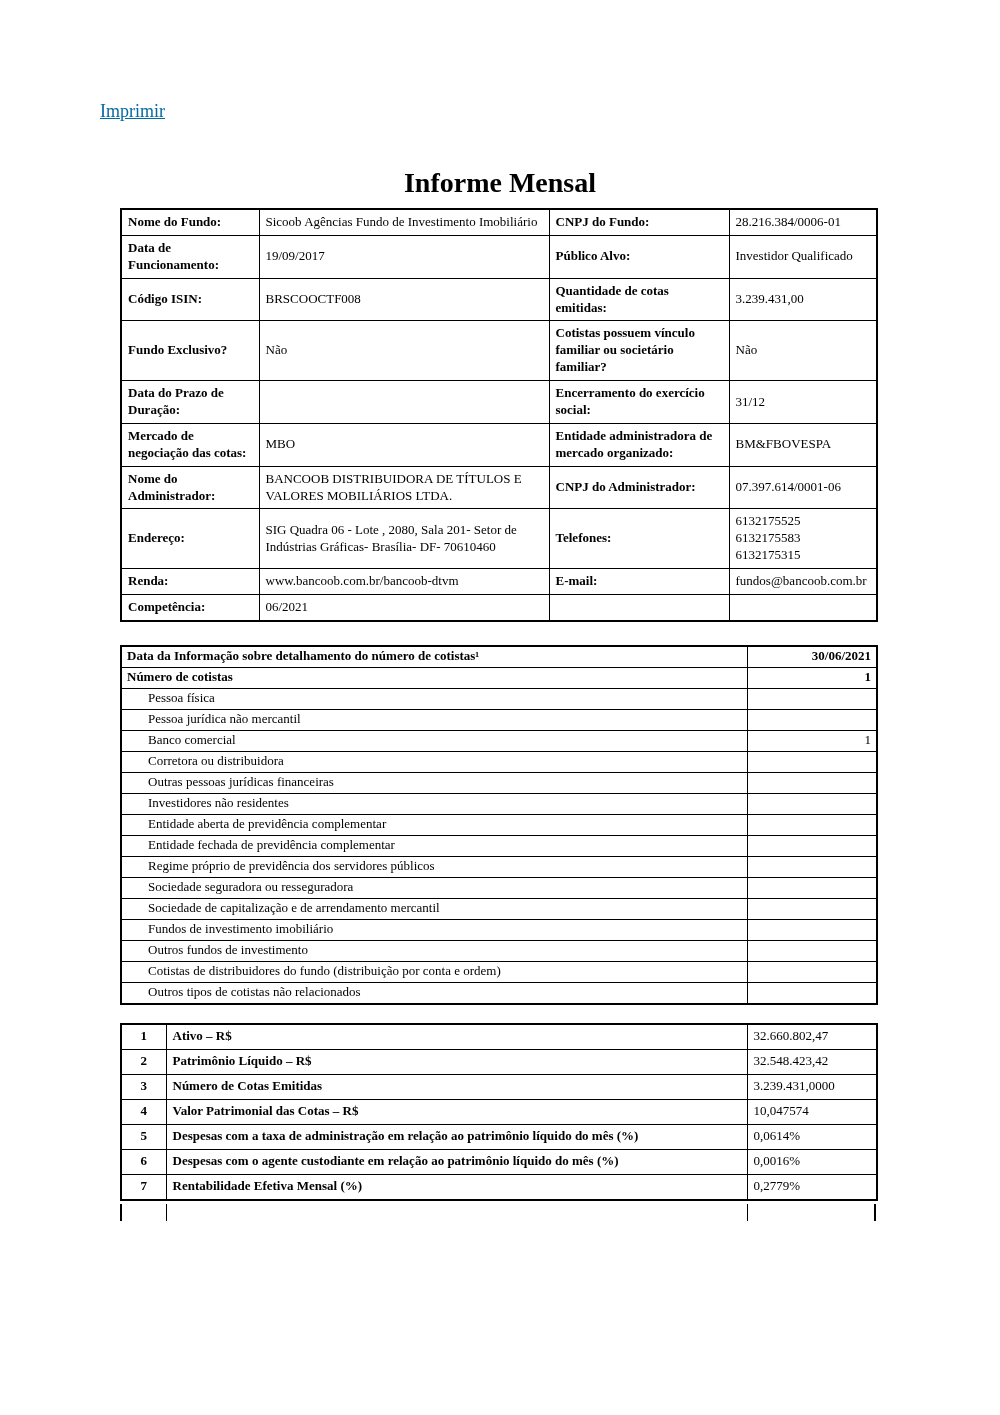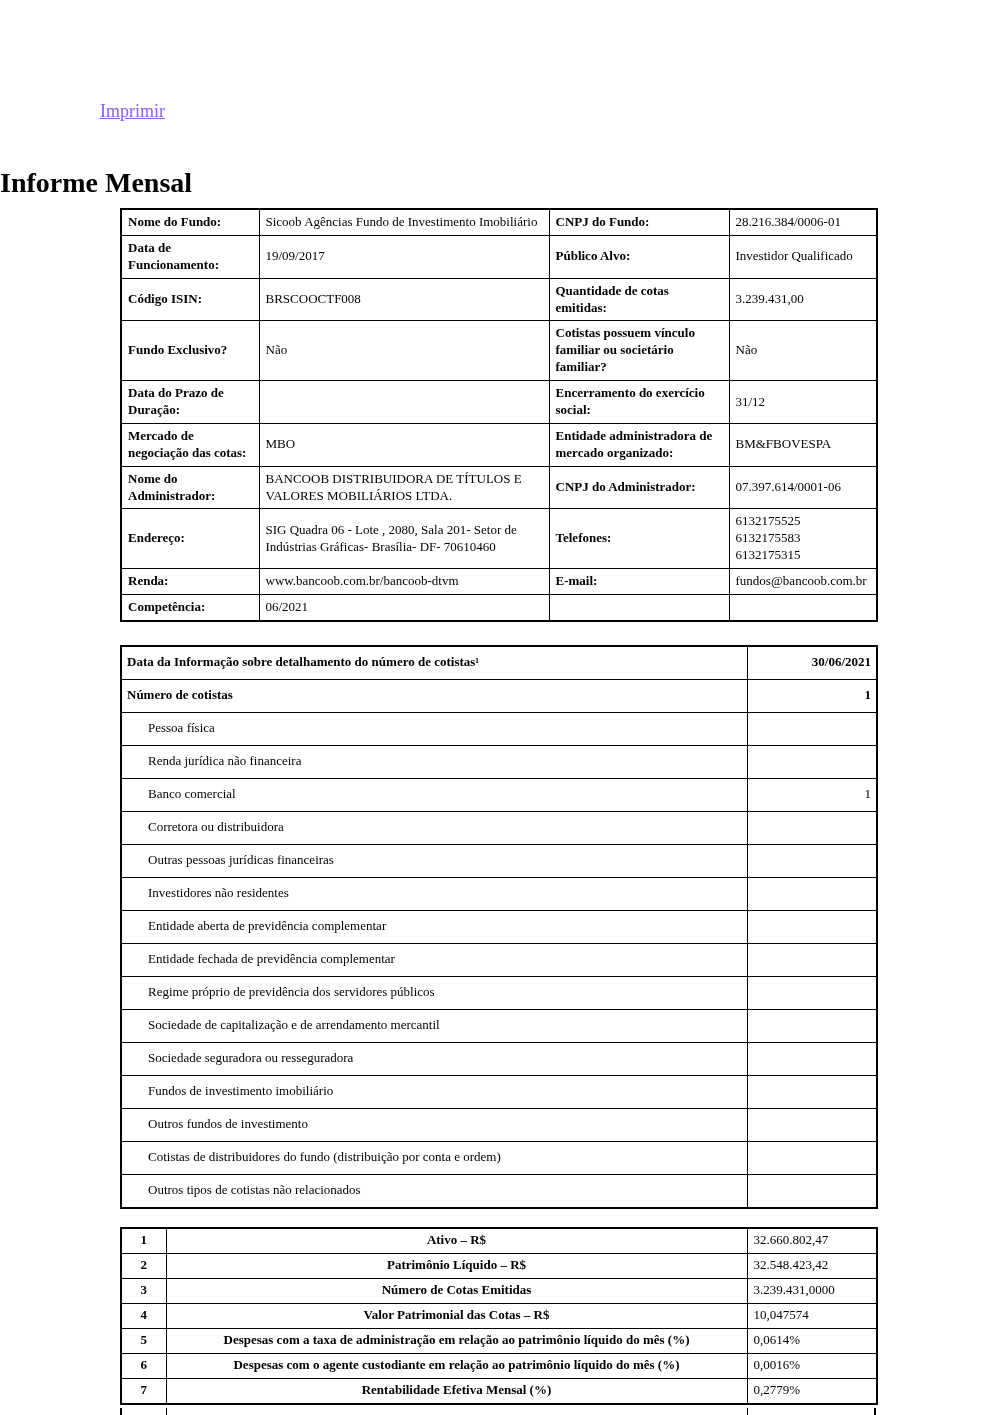--- a/index.html
+++ b/index.html
@@ -14,29 +14,30 @@
     width: 1000px;
     height: 1415px;
     background: #ffffff;
     overflow: hidden;
   }
   .print-link {
     position: absolute;
     left: 100px;
     top: 101px;
     font-size: 18px;
-    color: #8b5cf6;
+    color: #0369a1;
     text-decoration: underline;
     cursor: pointer;
   }
   .doc-title {
     position: absolute;
     left: 0;
     top: 148px;
     width: 1000px;
+    text-align: center;
     font-size: 28px;
     font-weight: bold;
   }
   .content {
     position: absolute;
     left: 120px;
     top: 208px;
     width: 784px;
   }
   table {
@@ -52,27 +53,27 @@
     padding: 3px 6px;
     vertical-align: middle;
     overflow: hidden;
     word-wrap: break-word;
   }
   
   #fund-table td.lbl { font-weight: bold; }
   #fund-table td { padding: 4px 6px; }
   
   #cotistas-table { margin-top: 23px; }
-  #cotistas-table td { padding: 7px 5px; height: 18px; }
+  #cotistas-table td { padding: 1px 5px; height: 18px; }
   #cotistas-table td.bold { font-weight: bold; }
   #cotistas-table td.indent { padding-left: 26px; }
   #cotistas-table td.val { text-align: right; }
   
   #metrics-table { margin-top: 18px; }
-  #metrics-table td { padding: 3px 6px; height: 18px; text-align: center; }
+  #metrics-table td { padding: 3px 6px; height: 18px; }
   #metrics-table td.num { text-align: center; font-weight: bold; }
   #metrics-table td.mlbl { font-weight: bold; }
   #metrics-table td.val { text-align: left; }
   
   .partial-row {
     margin-top: 3px;
     width: 752px;
     height: 17px;
     display: flex;
     border-left: 2px solid #000;
@@ -180,21 +181,21 @@
           </tr>
           <tr>
             <td class="bold">Número de cotistas</td>
             <td class="bold val">1</td>
           </tr>
           <tr>
             <td class="indent">Pessoa física</td>
             <td class="val"></td>
           </tr>
           <tr>
-            <td class="indent">Renda jurídica não financeira</td>
+            <td class="indent">Pessoa jurídica não mercantil</td>
             <td class="val"></td>
           </tr>
           <tr>
             <td class="indent">Banco comercial</td>
             <td class="val">1</td>
           </tr>
           <tr>
             <td class="indent">Corretora ou distribuidora</td>
             <td class="val"></td>
           </tr>
@@ -212,25 +213,25 @@
           </tr>
           <tr>
             <td class="indent">Entidade fechada de previdência complementar</td>
             <td class="val"></td>
           </tr>
           <tr>
             <td class="indent">Regime próprio de previdência dos servidores públicos</td>
             <td class="val"></td>
           </tr>
           <tr>
+            <td class="indent">Sociedade seguradora ou resseguradora</td>
+            <td class="val"></td>
+          </tr>
+          <tr>
             <td class="indent">Sociedade de capitalização e de arrendamento mercantil</td>
-            <td class="val"></td>
-          </tr>
-          <tr>
-            <td class="indent">Sociedade seguradora ou resseguradora</td>
             <td class="val"></td>
           </tr>
           <tr>
             <td class="indent">Fundos de investimento imobiliário</td>
             <td class="val"></td>
           </tr>
           <tr>
             <td class="indent">Outros fundos de investimento</td>
             <td class="val"></td>
           </tr>

